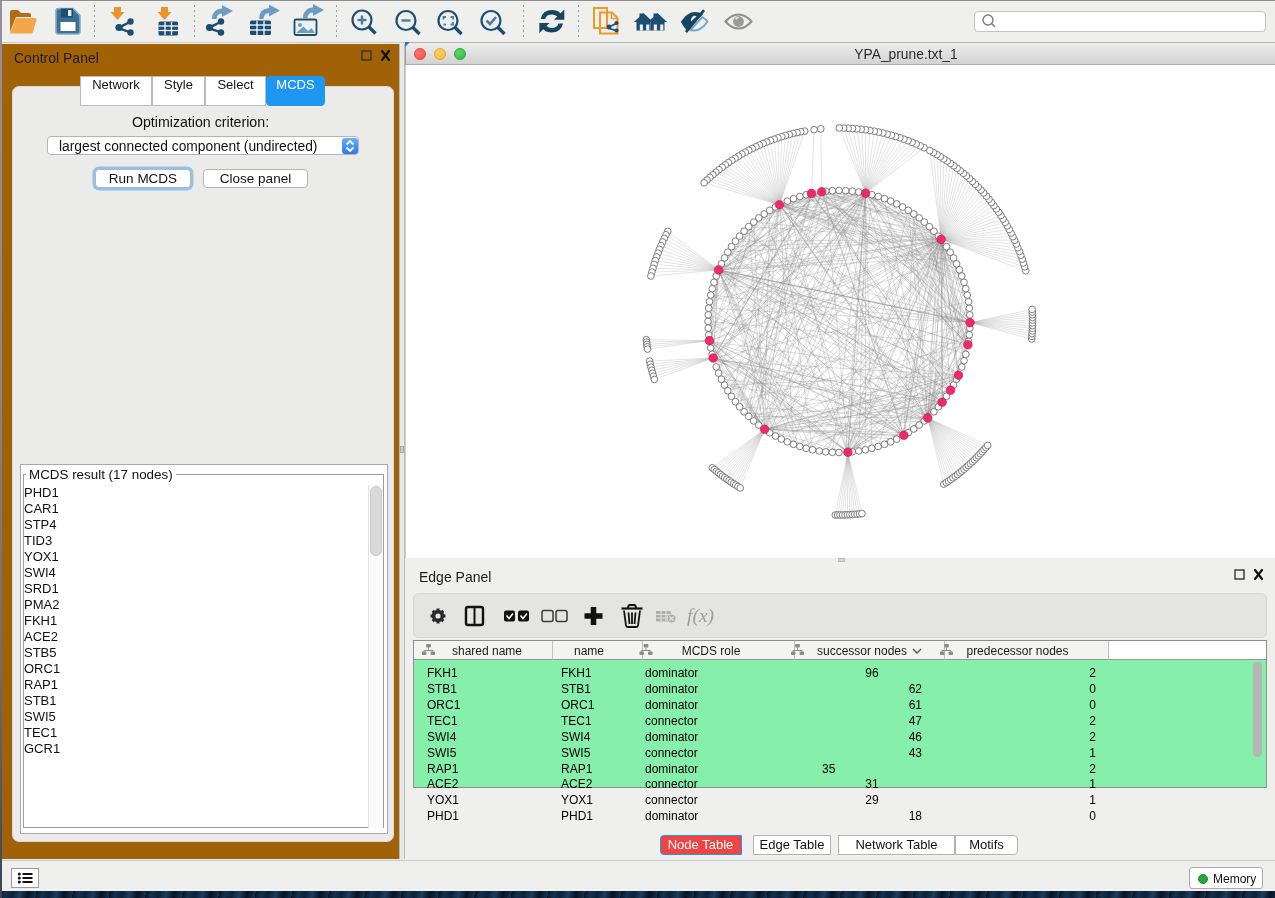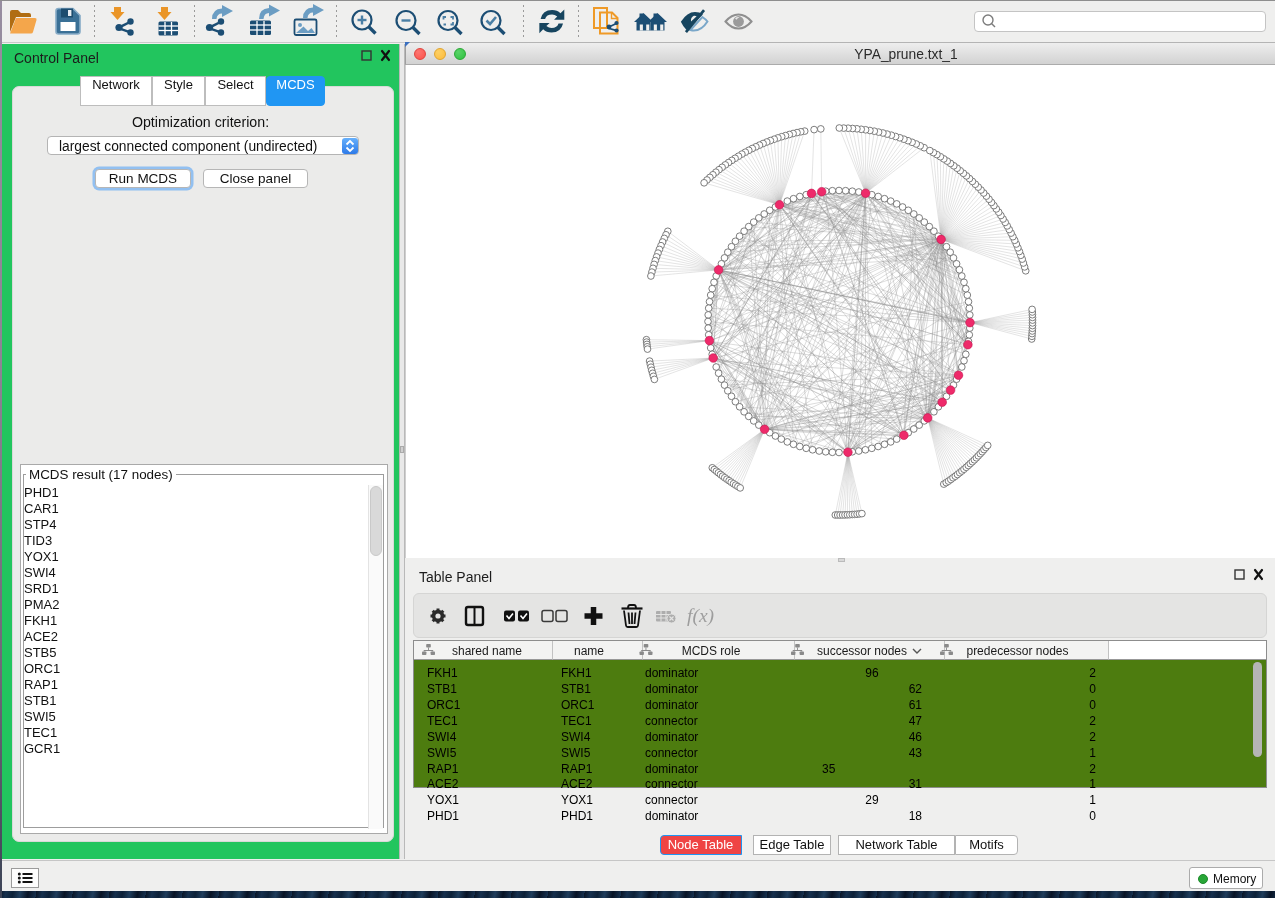--- a/index.html
+++ b/index.html
@@ -10,21 +10,21 @@
     background:linear-gradient(#978da0,#8d8495 40%,#6e6878 75%,#3c4356); }
   #wallbottom { position:absolute; left:0; top:891px; width:1275px; height:7px; z-index:58;
     background:repeating-linear-gradient(100deg,#0a1628 0px,#16304e 6px,#0d2138 13px,#1f3d5c 20px,#081325 28px,#16304e 36px); }
   
   #toolbar { position:absolute; left:2px; top:1px; width:1273px; height:42px; background:#efefee; border-bottom:1px solid #c9c9c9; }
   .sep { position:absolute; top:4px; height:34px; width:1px;
      background-image:linear-gradient(#9a9a9a 40%, rgba(0,0,0,0) 0%);
      background-size:1px 5px; }
   #search { position:absolute; left:972px; top:10px; width:292px; height:21px; background:#fff; border:1px solid #c4c4c4; border-radius:4px; }
   
-  #cpanel { position:absolute; left:2px; top:44px; width:397px; height:815px; background:#22c55e;padding-left:36px; }
+  #cpanel { position:absolute; left:2px; top:44px; width:397px; height:815px; background:#a16207;padding-left:36px; }
   .ptitle { font-size:14px; color:#1c1c1c; }
   #cp-inner { position:absolute; left:10px; top:42px; width:382px; height:756px; background:#ebebea; border:1px solid #d9d9d8; border-radius:7px; }
   .tab { position:absolute; height:30px; background:#fff; border:1px solid #bdbdbd; text-align:center; line-height:16px; font-size:13px; color:#111; z-index:5; }
   .tabsel { background:#2096f3; color:#fff; border:1px solid #2096f3; border-radius:4px; }
   
   #combo { position:absolute; left:45px; top:92px; width:312px; height:19px; background:#fff; border:1px solid #b4b4b4; border-radius:4px; font-size:13.8px; color:#111; z-index:6; }
   #combo .stepper { position:absolute; right:0.5px; top:0.5px; width:16px; height:16px; border-radius:3px; background:linear-gradient(#66b0fc,#2d7ae8); }
   .btn { position:absolute; height:19px; background:#fff; border:1px solid #b6b6b6; border-radius:4px; font-size:13.5px; color:#111; text-align:center; line-height:17px; z-index:6; }
   
   #mcdsbox { position:absolute; left:18px; top:420px; width:368px; height:370px; background:#fff; border:1px solid #a9a9a9; z-index:6; }
@@ -38,21 +38,21 @@
   #vgrip { position:absolute; left:400px; top:446px; width:4px; height:7px; background:#cfcfcf; border:1px solid #aaa; }
   
   #netwin { position:absolute; left:405px; top:42px; width:870px; height:516px;padding-left:10px; }
   #nettitle { position:absolute; left:0; top:0; width:870px; height:23px; background:linear-gradient(#eeeeee,#d2d2d2); border-bottom:1px solid #ababab; border-top:1px solid #b4b4b4; border-left:1px solid #9f9f9f; }
   .tl { position:absolute; top:5px; width:12px; height:12px; border-radius:50%; }
   #netcanvas { position:absolute; left:0; top:23px; width:870px; height:493px; background:#fff; border-left:1px solid #cfcfcf; }
   #hgrip { position:absolute; left:838px; top:558px; width:7px; height:4px; background:#d8d8d8; border:1px solid #bbb; z-index:7; }
   
   #tpanel { position:absolute; left:405px; top:562px; width:870px; height:297px; background:#efefee; }
   #ttools { position:absolute; left:8px; top:31px; width:854px; height:45px; background:#e4e4e3; border:1px solid #d5d5d4; border-radius:6px; }
-  #ttable { position:absolute; left:8px; top:78px; width:854px; height:148px; background:#4d7c0f; border:1px solid #8d8d8d; }
+  #ttable { position:absolute; left:8px; top:78px; width:854px; height:148px; background:#86efac; border:1px solid #8d8d8d; }
   #thead { position:absolute; left:0; top:0; width:852px; height:19px; font-size:12px; color:#1a1a1a; }
   .hcell { position:absolute; top:0; height:19px; background:#f3f3f2; border-right:1px solid #c2c2c2; border-bottom:1px solid #989898; }
   .trow { position:absolute; font-size:12px; color:#000; height:16px; line-height:16px; white-space:pre; }
   #tsb { position:absolute; right:2px; top:21px; width:12px; height:160px; }
   #tsb .thumb { position:absolute; left:1px; top:0; width:9px; height:95px; background:#b5b5b5; border-radius:5px; }
   
   .btab { position:absolute; height:20px; background:#fff; border:1px solid #b3b3b3; font-size:13px; color:#111; text-align:center; line-height:18px; }
   
   #statusbar { position:absolute; left:2px; top:860px; width:1273px; height:31px; background:#efefee; border-top:1px solid #c6c6c6; }
   #listbtn { position:absolute; left:9px; top:7px; width:28px; height:20px; background:#fdfdfd; border:1px solid #9b9b9b; }
@@ -543,21 +543,21 @@
           <circle cx="358.6" cy="364.3" r="4.3"></circle>
           <circle cx="307.2" cy="293" r="4.3"></circle>
           <circle cx="303.4" cy="275.6" r="4.3"></circle>
           <circle cx="312.6" cy="204.9" r="4.3"></circle>
         </g>
 </svg>
   </div>
 </div>
 <div id="hgrip"></div>
 <div id="tpanel">
-  <div class="ptitle" style="position:absolute;left:14px;top:7px">Table Panel</div>
+  <div class="ptitle" style="position:absolute;left:14px;top:7px">Edge Panel</div>
   <svg width="36" height="14" viewBox="0 0 36 14" style="position:absolute;left:828px;top:6px">
     <rect x="2" y="2" width="9" height="9" fill="none" stroke="#333" stroke-width="1.4"></rect>
     <path d="M22 2 L29 11 M29 2 L22 11" stroke="#111" stroke-width="2.2" stroke-linecap="round"></path>
   </svg>
   <div id="ttools">
     <svg width="852" height="43" viewBox="0 0 852 43" style="position:absolute;left:0;top:0">
 
       <g fill="#2b2b2b">
           <circle cx="24" cy="22" r="6.2"></circle>
           <g stroke="#2b2b2b" stroke-width="3">
@@ -687,21 +687,21 @@
       <div class="trow" style="left:408px;top:103.7px;width:100px;text-align:right">43</div>
       <div class="trow" style="left:582px;top:103.7px;width:100px;text-align:right">1</div>
       <div class="trow" style="left:13px;top:119.5px;width:120px">RAP1</div>
       <div class="trow" style="left:147px;top:119.5px;width:80px">RAP1</div>
       <div class="trow" style="left:231px;top:119.5px;width:120px">dominator</div>
       <div class="trow" style="left:408px;top:119.5px;width:100px;">35</div>
       <div class="trow" style="left:582px;top:119.5px;width:100px;text-align:right">2</div>
       <div class="trow" style="left:13px;top:135.3px;width:120px">ACE2</div>
       <div class="trow" style="left:147px;top:135.3px;width:80px">ACE2</div>
       <div class="trow" style="left:231px;top:135.3px;width:120px">connector</div>
-      <div class="trow" style="left:408px;top:135.3px;width:100px;text-align:right">31</div>
+      <div class="trow" style="left:408px;top:135.3px;width:100px;text-align:center">31</div>
       <div class="trow" style="left:582px;top:135.3px;width:100px;text-align:right">1</div>
       <div class="trow" style="left:13px;top:151.2px;width:120px">YOX1</div>
       <div class="trow" style="left:147px;top:151.2px;width:80px">YOX1</div>
       <div class="trow" style="left:231px;top:151.2px;width:120px">connector</div>
       <div class="trow" style="left:408px;top:151.2px;width:100px;text-align:center">29</div>
       <div class="trow" style="left:582px;top:151.2px;width:100px;text-align:right">1</div>
       <div class="trow" style="left:13px;top:167.1px;width:120px">PHD1</div>
       <div class="trow" style="left:147px;top:167.1px;width:80px">PHD1</div>
       <div class="trow" style="left:231px;top:167.1px;width:120px">dominator</div>
       <div class="trow" style="left:408px;top:167.1px;width:100px;text-align:right">18</div>

